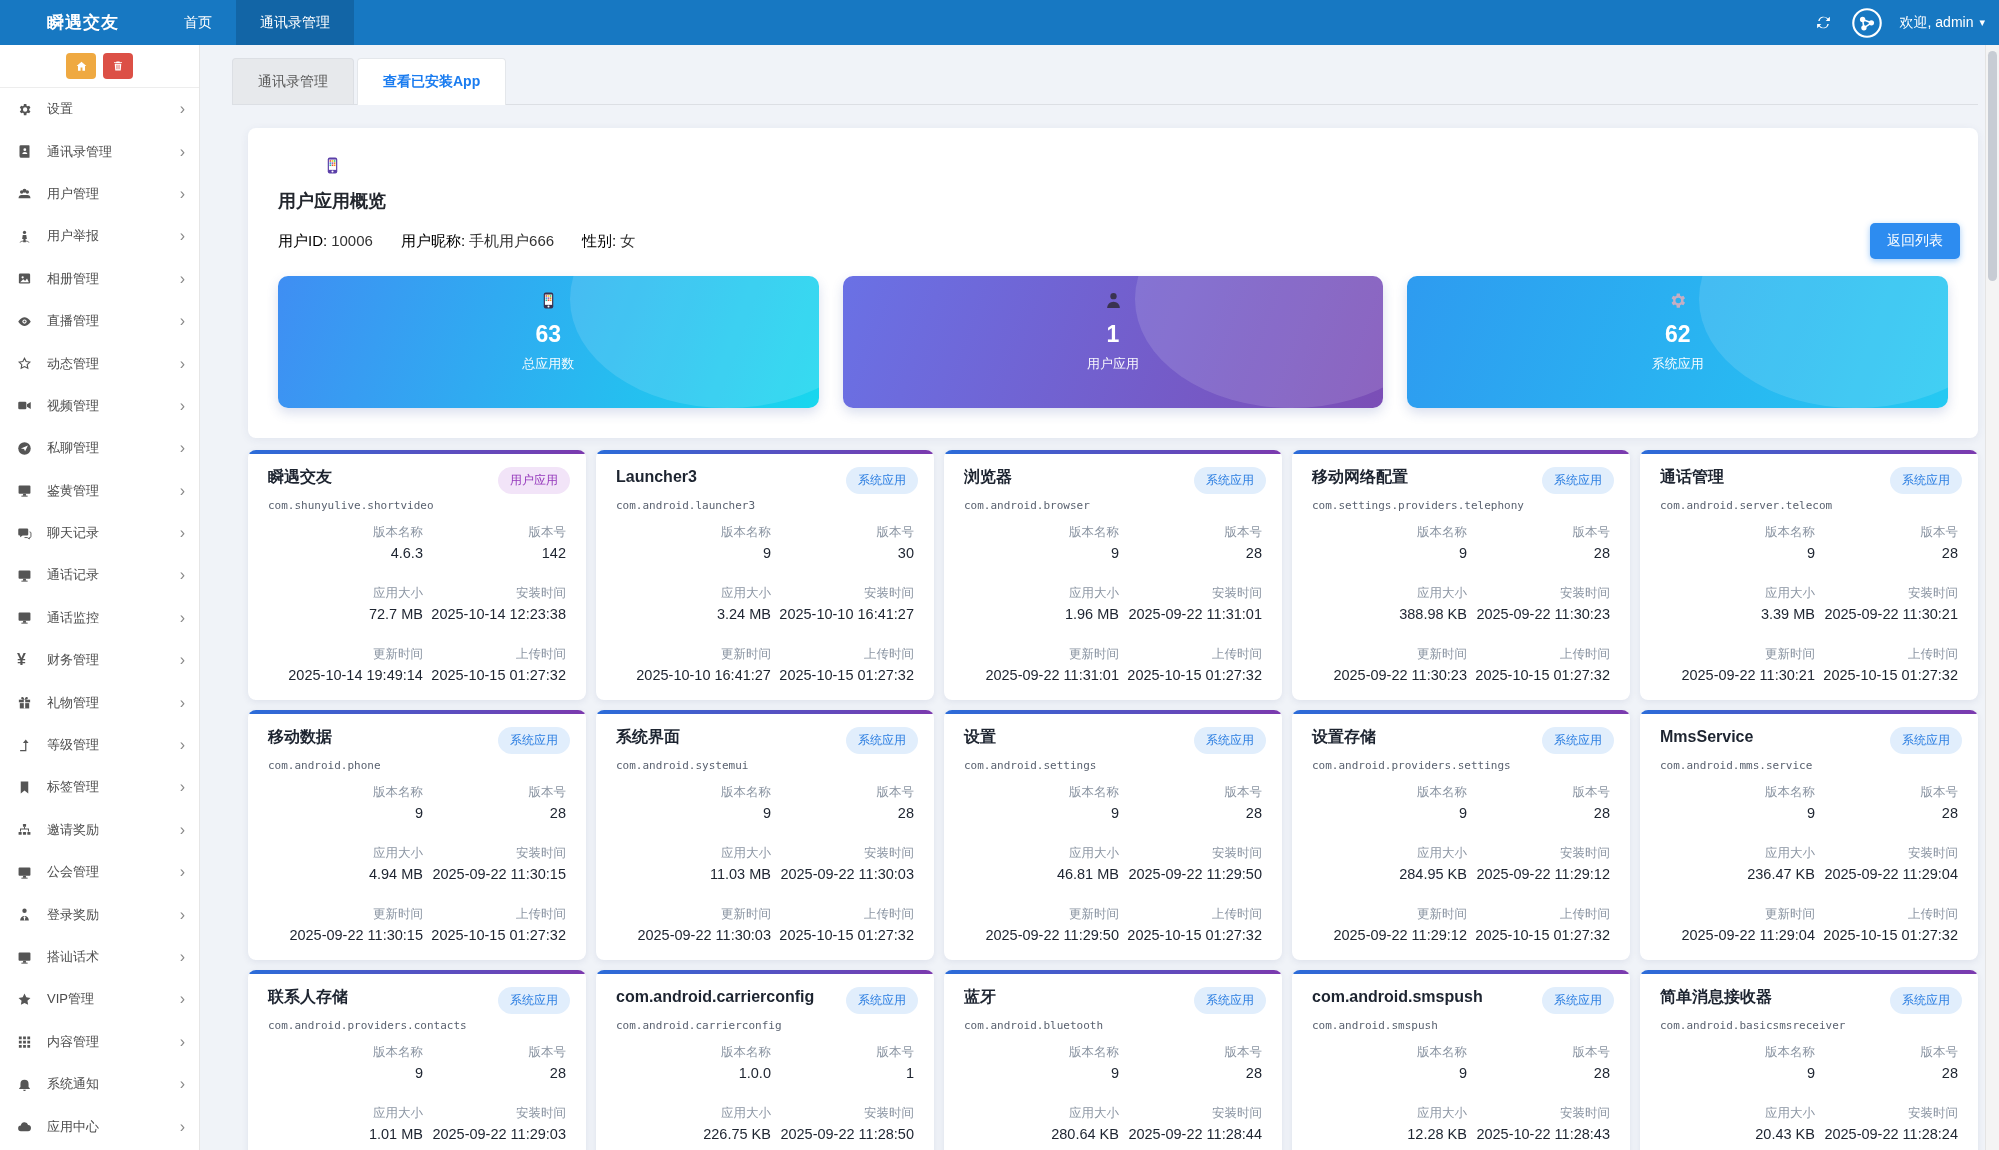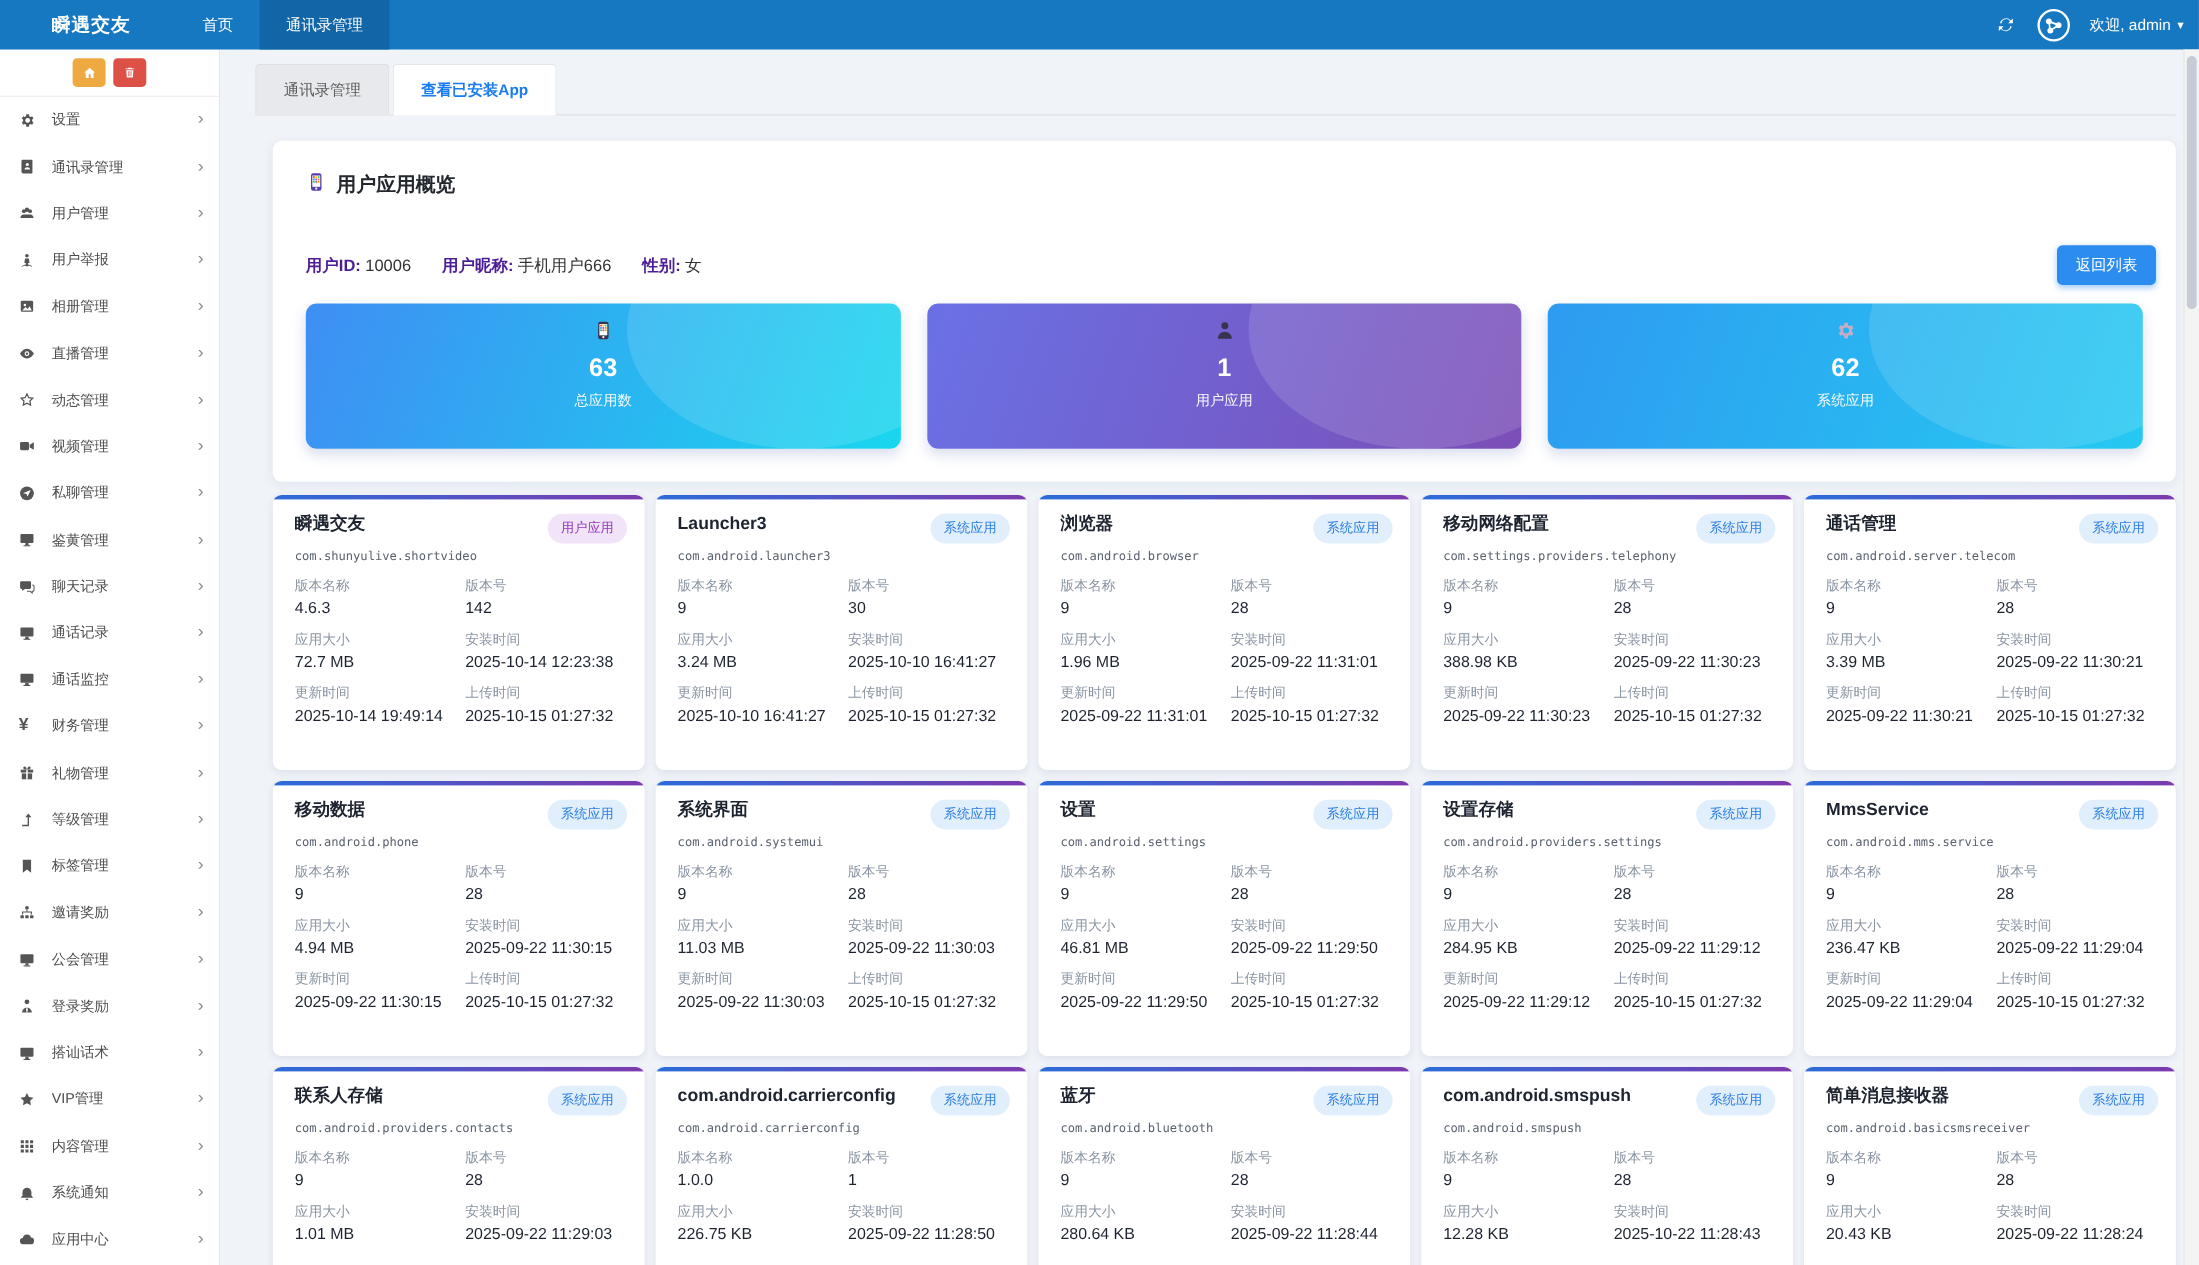--- a/index.html
+++ b/index.html
@@ -32,23 +32,23 @@
   .mi-chevron { color:#8a8a8a; font-size:16px; line-height:1; }
 
   
   .main { position:absolute; top:45px; left:200px; width:1799px; height:1105px; }
   .tabbar { position:absolute; left:32px; top:13px; right:21px; height:47px; border-bottom:1px solid #dcdfe4; display:flex; align-items:stretch; }
   .tab { padding:0 25px; display:flex; align-items:center; font-size:14px; color:#5b5b5b; background:#e7e9ec; border:1px solid #dcdfe4; border-bottom:none; border-radius:4px 4px 0 0; margin-right:3px; cursor:pointer; }
   .tab.active { background:#fff; color:#1a7cf0; font-weight:bold; margin-bottom:-1px; border-color:#e4e7eb; }
 
   
   .overview { position:absolute; left:48px; top:83px; width:1730px; height:310px; background:#fff; border-radius:8px; box-shadow:0 2px 10px rgba(40,60,110,.07); }
-  .ov-title { position:absolute; left:30px; top:28px; display:flex; align-items:center; gap:9px; font-size:18px; font-weight:bold; color:#23272e; }
+  .ov-title { position:absolute; left:30px; top:28px; display:flex; align-items:center; gap:9px; font-size:18px; font-weight:bold; color:#23272e;flex-direction:column; }
   .ov-info { position:absolute; left:30px; top:104px; font-size:15px; display:flex; gap:28px; align-items:center; }
-  .ov-info .lbl { color:#4c1d95; font-weight:bold; }
+  .ov-info .lbl { color:#000000; font-weight:normal; }
   .ov-info .val { color:#333; margin-left:4px; }
   .back-btn { position:absolute; right:18px; top:95px; background:#2d8cf0; color:#fff; border:none; border-radius:5px; font-size:14px; padding:9px 17px; cursor:pointer; box-shadow:0 2px 6px rgba(45,140,240,.45); font-family:inherit; }
   .stats { position:absolute; left:30px; top:148px; width:1670px; height:132px; display:flex; gap:24px; }
   .stat-card { flex:1; border-radius:10px; color:#fff; text-align:center; position:relative; overflow:hidden; padding-top:15px; box-shadow:0 5px 12px rgba(50,80,160,.18); }
   .stat-card .bubble { position:absolute; top:-65%; right:-12%; width:58%; height:165%; background:rgba(255,255,255,.13); border-radius:50%; }
   .stat-g1 { background:linear-gradient(110deg,#3f8ef3,#18d7ee); }
   .stat-g2 { background:linear-gradient(110deg,#6a71e5,#7b4eb6); }
   .stat-g3 { background:linear-gradient(110deg,#2e9bf0,#25c9f2); }
   .stat-icon { height:22px; display:flex; justify-content:center; position:relative; }
   .stat-value { font-size:23px; font-weight:bold; margin-top:8px; position:relative; }
@@ -57,21 +57,21 @@
   
   .apps { position:absolute; left:48px; top:405px; display:grid; grid-template-columns:repeat(5,338px); grid-auto-rows:250px; gap:10px 10px; }
   .app-card { position:relative; background:#fff; border-radius:8px; box-shadow:0 2px 7px rgba(40,60,110,.09); overflow:hidden; }
   .app-topbar { height:4px; background:linear-gradient(90deg,#2b6cd9,#7c3aae); }
   .app-head { padding:13px 16px 0 20px; display:flex; justify-content:space-between; align-items:flex-start; gap:8px; }
   .app-name { font-size:16px; font-weight:bold; color:#1d2430; line-height:1.25; word-break:break-all; }
   .badge { font-size:12px; padding:5px 12px; border-radius:999px; white-space:nowrap; flex:none; }
   .badge.system { background:#e1eefc; color:#2a7de1; }
   .badge.user { background:#f2e4f8; color:#9437bb; }
   .app-pkg { padding:5px 20px 0; font-family:"DejaVu Sans Mono","Liberation Mono",monospace; font-size:11px; color:#5a6270; word-break:break-all; }
-  .fields { padding:12px 20px 0; display:grid; grid-template-columns:52% 48%; row-gap:12px; }
+  .fields { padding:12px 20px 0; display:grid; grid-template-columns:52% 48%; row-gap:24px;text-align:right; }
   .f-label { font-size:12.5px; color:#8a94a2; margin-bottom:4px; }
   .f-value { font-size:14.5px; color:#1d2430; }
 
   
   .scrollbar { position:absolute; top:45px; right:0; width:14px; height:1105px; background:#f4f4f4; border-left:1px solid #e4e4e4; z-index:60; }
   .scroll-thumb { position:absolute; top:6px; left:2px; width:9px; height:230px; background:#c7ccd4; border-radius:5px; }
 </style>
 </head>
 <body>
 

